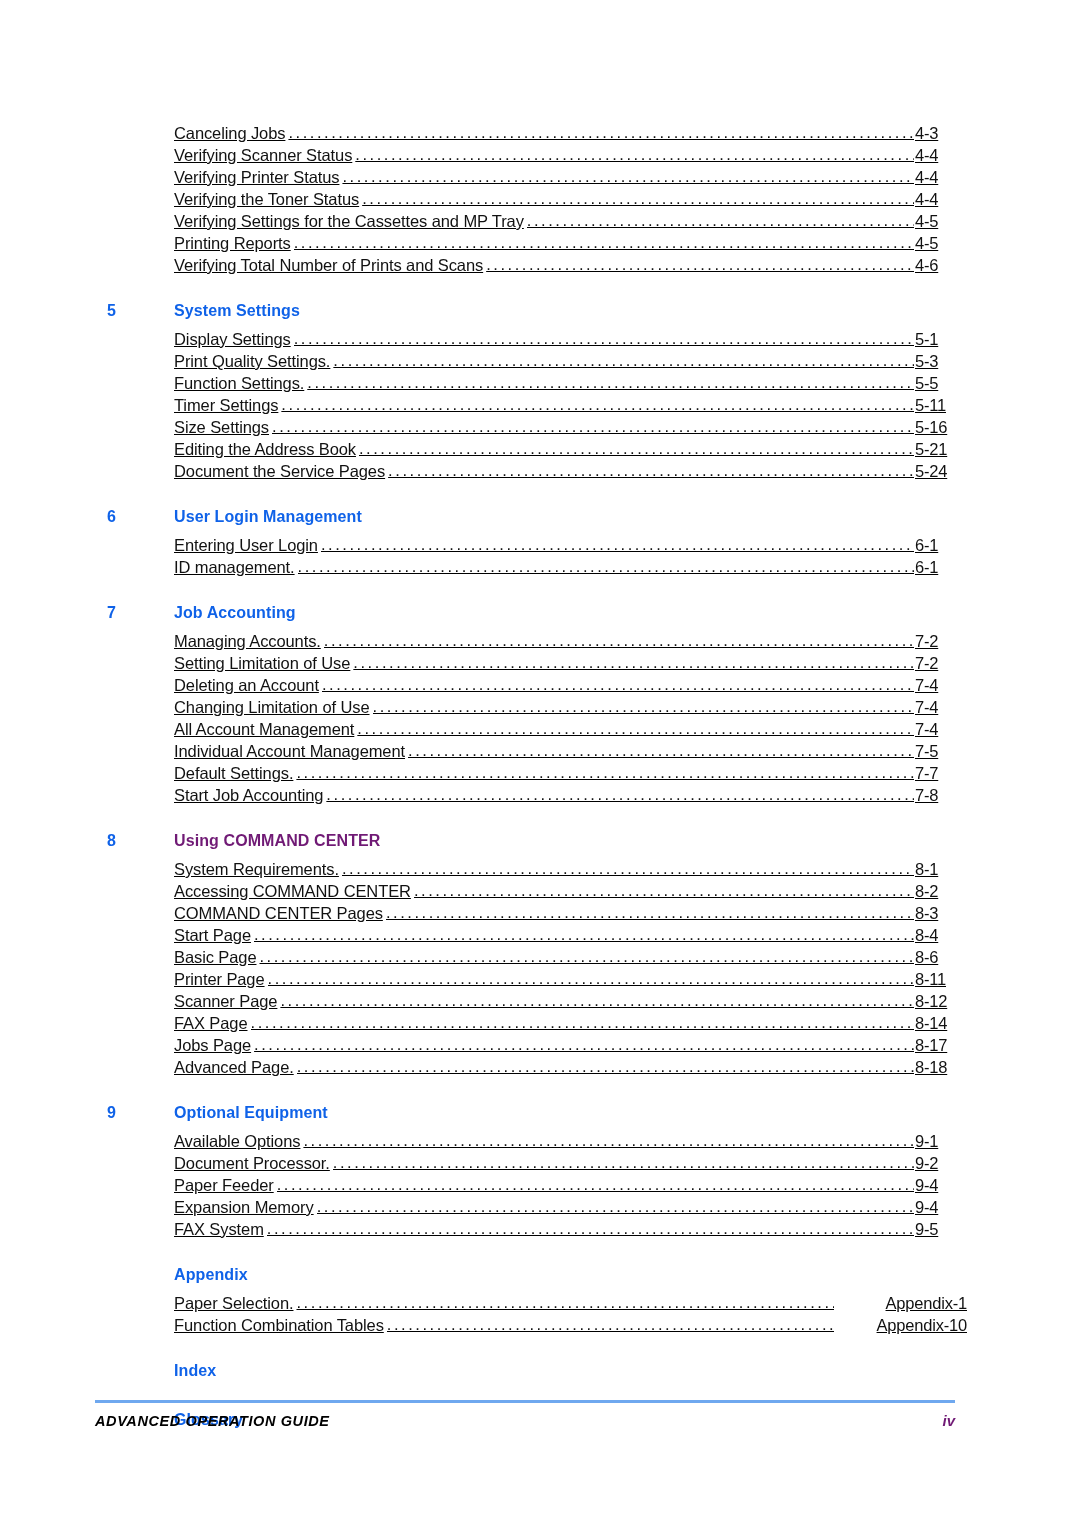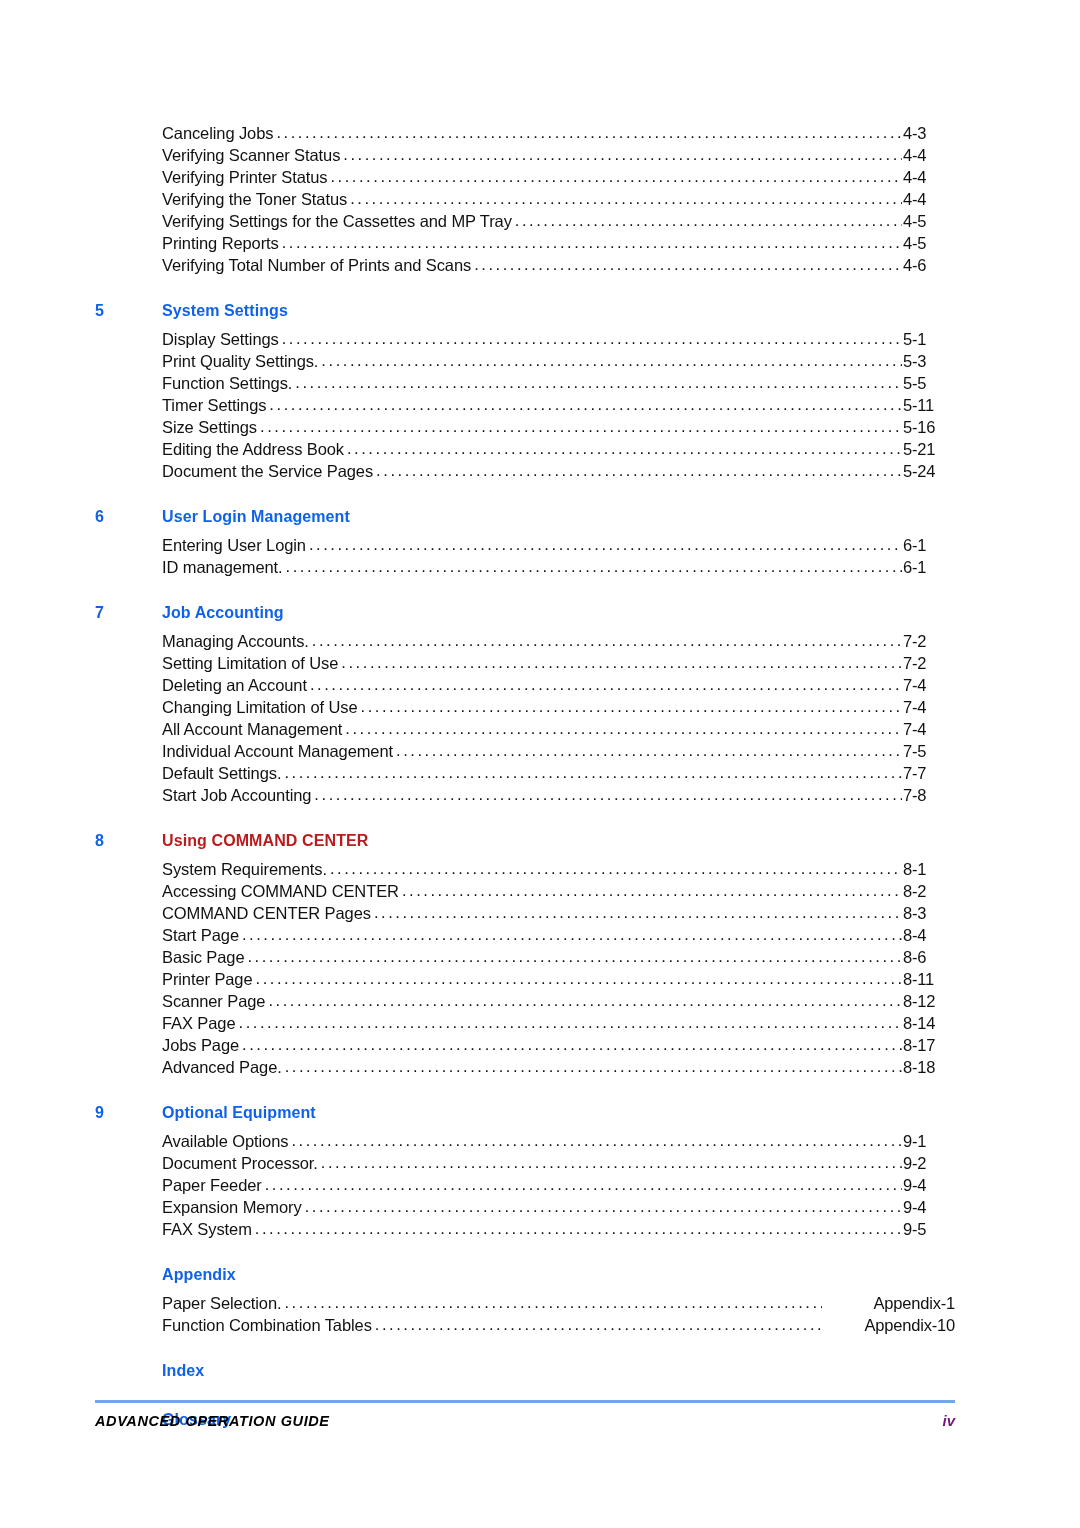--- a/index.html
+++ b/index.html
@@ -21,23 +21,24 @@
     position: absolute;
     left: 0;
     top: 0;
     width: 1080px;
     height: 1528px;
   }
 
   
   #toc {
     position: absolute;
-    left: 95px;
+    left: 107px;
     top: 122px;
     width: 860px;
+    text-decoration: underline;
   }
 
   .chapter-block {
     position: relative;
   }
   .chapter-block.spaced {
     margin-top: 24px;
   }
 
   
@@ -298,21 +299,21 @@
           <div class="entry">
             <span class="entry-label">Start Job Accounting</span>
             <span class="entry-leader">.......................................................................................................................</span>
             <span class="entry-page">7-8</span>
           </div>
         </div>
       </div>
       <div class="chapter-block spaced">
         <div class="chapter-head">
           <span class="chapter-num" style="color: rgb(15, 98, 232);">8</span>
-          <span class="chapter-title" style="color: #b91c1c;">Using COMMAND CENTER</span>
+          <span class="chapter-title" style="color: #701a75;">Using COMMAND CENTER</span>
         </div>
         <div class="entries">
           <div class="entry">
             <span class="entry-label">System Requirements.</span>
             <span class="entry-leader">.......................................................................................................................</span>
             <span class="entry-page">8-1</span>
           </div>
           <div class="entry">
             <span class="entry-label">Accessing COMMAND CENTER</span>
             <span class="entry-leader">.......................................................................................................................</span>

